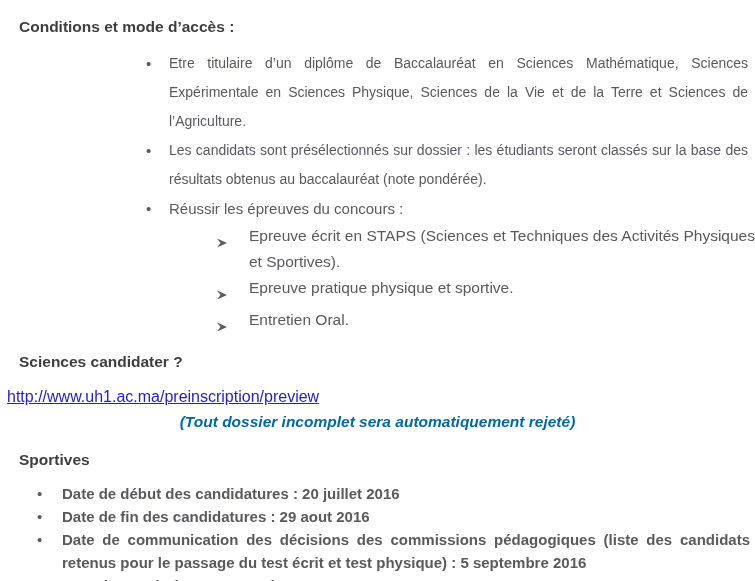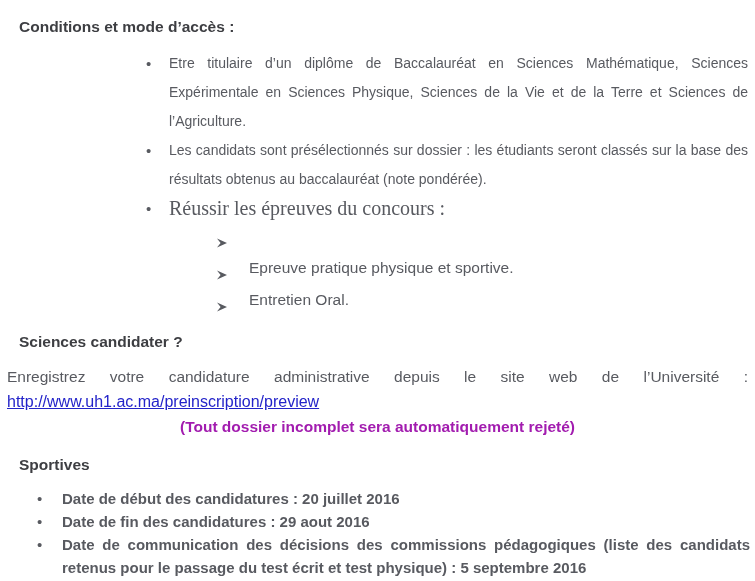--- a/index.html
+++ b/index.html
@@ -41,22 +41,22 @@
     color: #585a60;
   }
   .b-row .btxt {
     width: 579px;
     flex: 0 0 579px;
     text-align: justify;
     line-height: 29px;
     font-size: 14px;
   }
   .b-row .btxt.serif {
-    font-family: Liberation Serif, serif;
-    font-size: 20px;
+    font-family: Liberation Sans, sans-serif;
+    font-size: 15px;
   }
   
   .s-row {
     display: flex;
     align-items: flex-start;
   }
   .s-row .marker {
     margin-left: 209px;
     width: 33px;
     flex: 0 0 33px;
@@ -85,22 +85,23 @@
   }
   .link-line a {
     color: #2323c9;
     text-decoration: underline;
     cursor: pointer;
   }
   .warning-line {
     line-height: 25px;
     font-size: 15.5px;
     font-weight: bold;
-    color: #a21caf;
+    color: #0369a1;
     text-align: center;
+    font-style: italic;
   }
   
   .sec-calendrier { margin-top: 15px; }
   .cal-list { margin-top: 3px; }
   .c-row {
     display: flex;
     align-items: flex-start;
   }
   .c-row .marker {
     margin-left: 30px;
@@ -139,40 +140,40 @@
       <div class="b-row">
         <span class="marker">•</span>
         <span class="btxt serif">Réussir les épreuves du concours :</span>
       </div>
 
       <div class="s-list">
         <div class="s-row">
           <span class="marker"><svg class="arrow-svg" width="12" height="12" viewBox="0 0 12 12">
                 <path d="M1 1.5 L11 6 L1 10.5 L4.6 6 Z" fill="#585a60"></path>
               </svg></span>
+          <span class="btxt">Epreuve écrit en STAPS (Sciences et Techniques des Activités Physiques et Sportives).</span>
         </div>
         <div class="s-row">
           <span class="marker"><svg class="arrow-svg" width="12" height="12" viewBox="0 0 12 12">
                 <path d="M1 1.5 L11 6 L1 10.5 L4.6 6 Z" fill="#585a60"></path>
               </svg></span>
           <span class="btxt">Epreuve pratique physique et sportive.</span>
         </div>
         <div class="s-row">
           <span class="marker"><svg class="arrow-svg" width="12" height="12" viewBox="0 0 12 12">
                 <path d="M1 1.5 L11 6 L1 10.5 L4.6 6 Z" fill="#585a60"></path>
               </svg></span>
           <span class="btxt">Entretien Oral.</span>
         </div>
       </div>
     </div>
   </div>
 
   <div class="sec-candidater">
     <p class="heading">Sciences candidater ?</p>
-    <div class="intro-line">Enregistrez votre candidature administrative depuis le site web de l’Université :</div>
     <div class="link-line">
       <a href="#">http://www.uh1.ac.ma/preinscription/preview</a>
     </div>
     <div class="warning-line">(Tout dossier incomplet sera automatiquement rejeté)</div>
   </div>
 
   <div class="sec-calendrier">
     <p class="heading">Sportives</p>
 
     <div class="cal-list">

